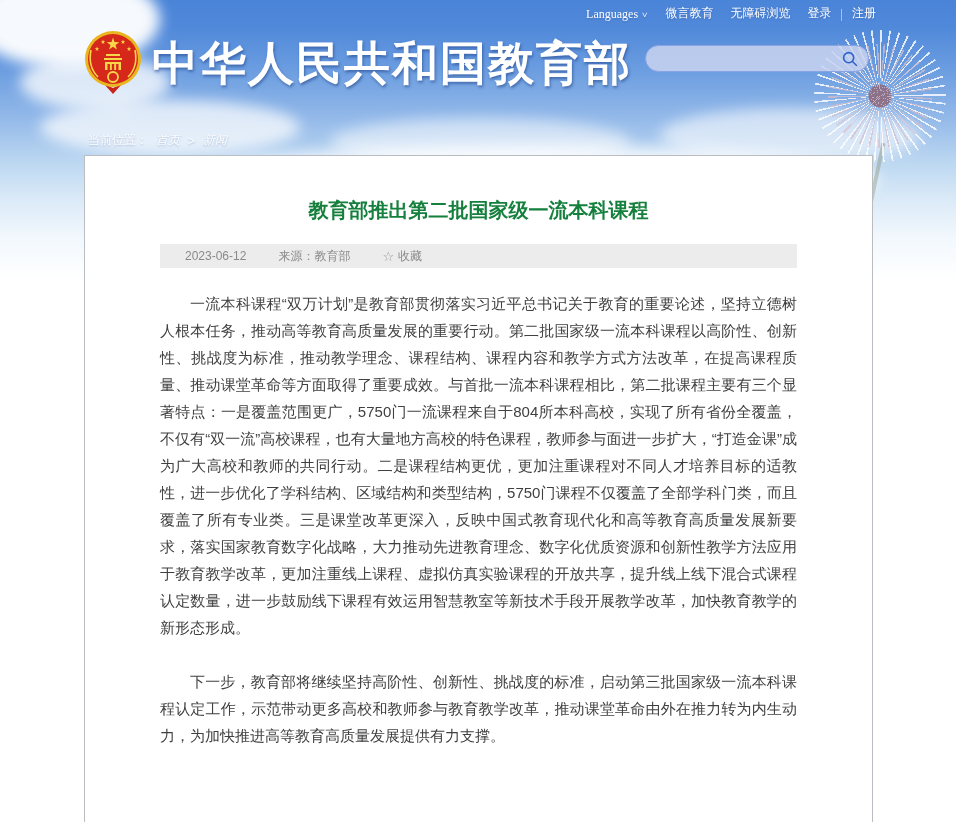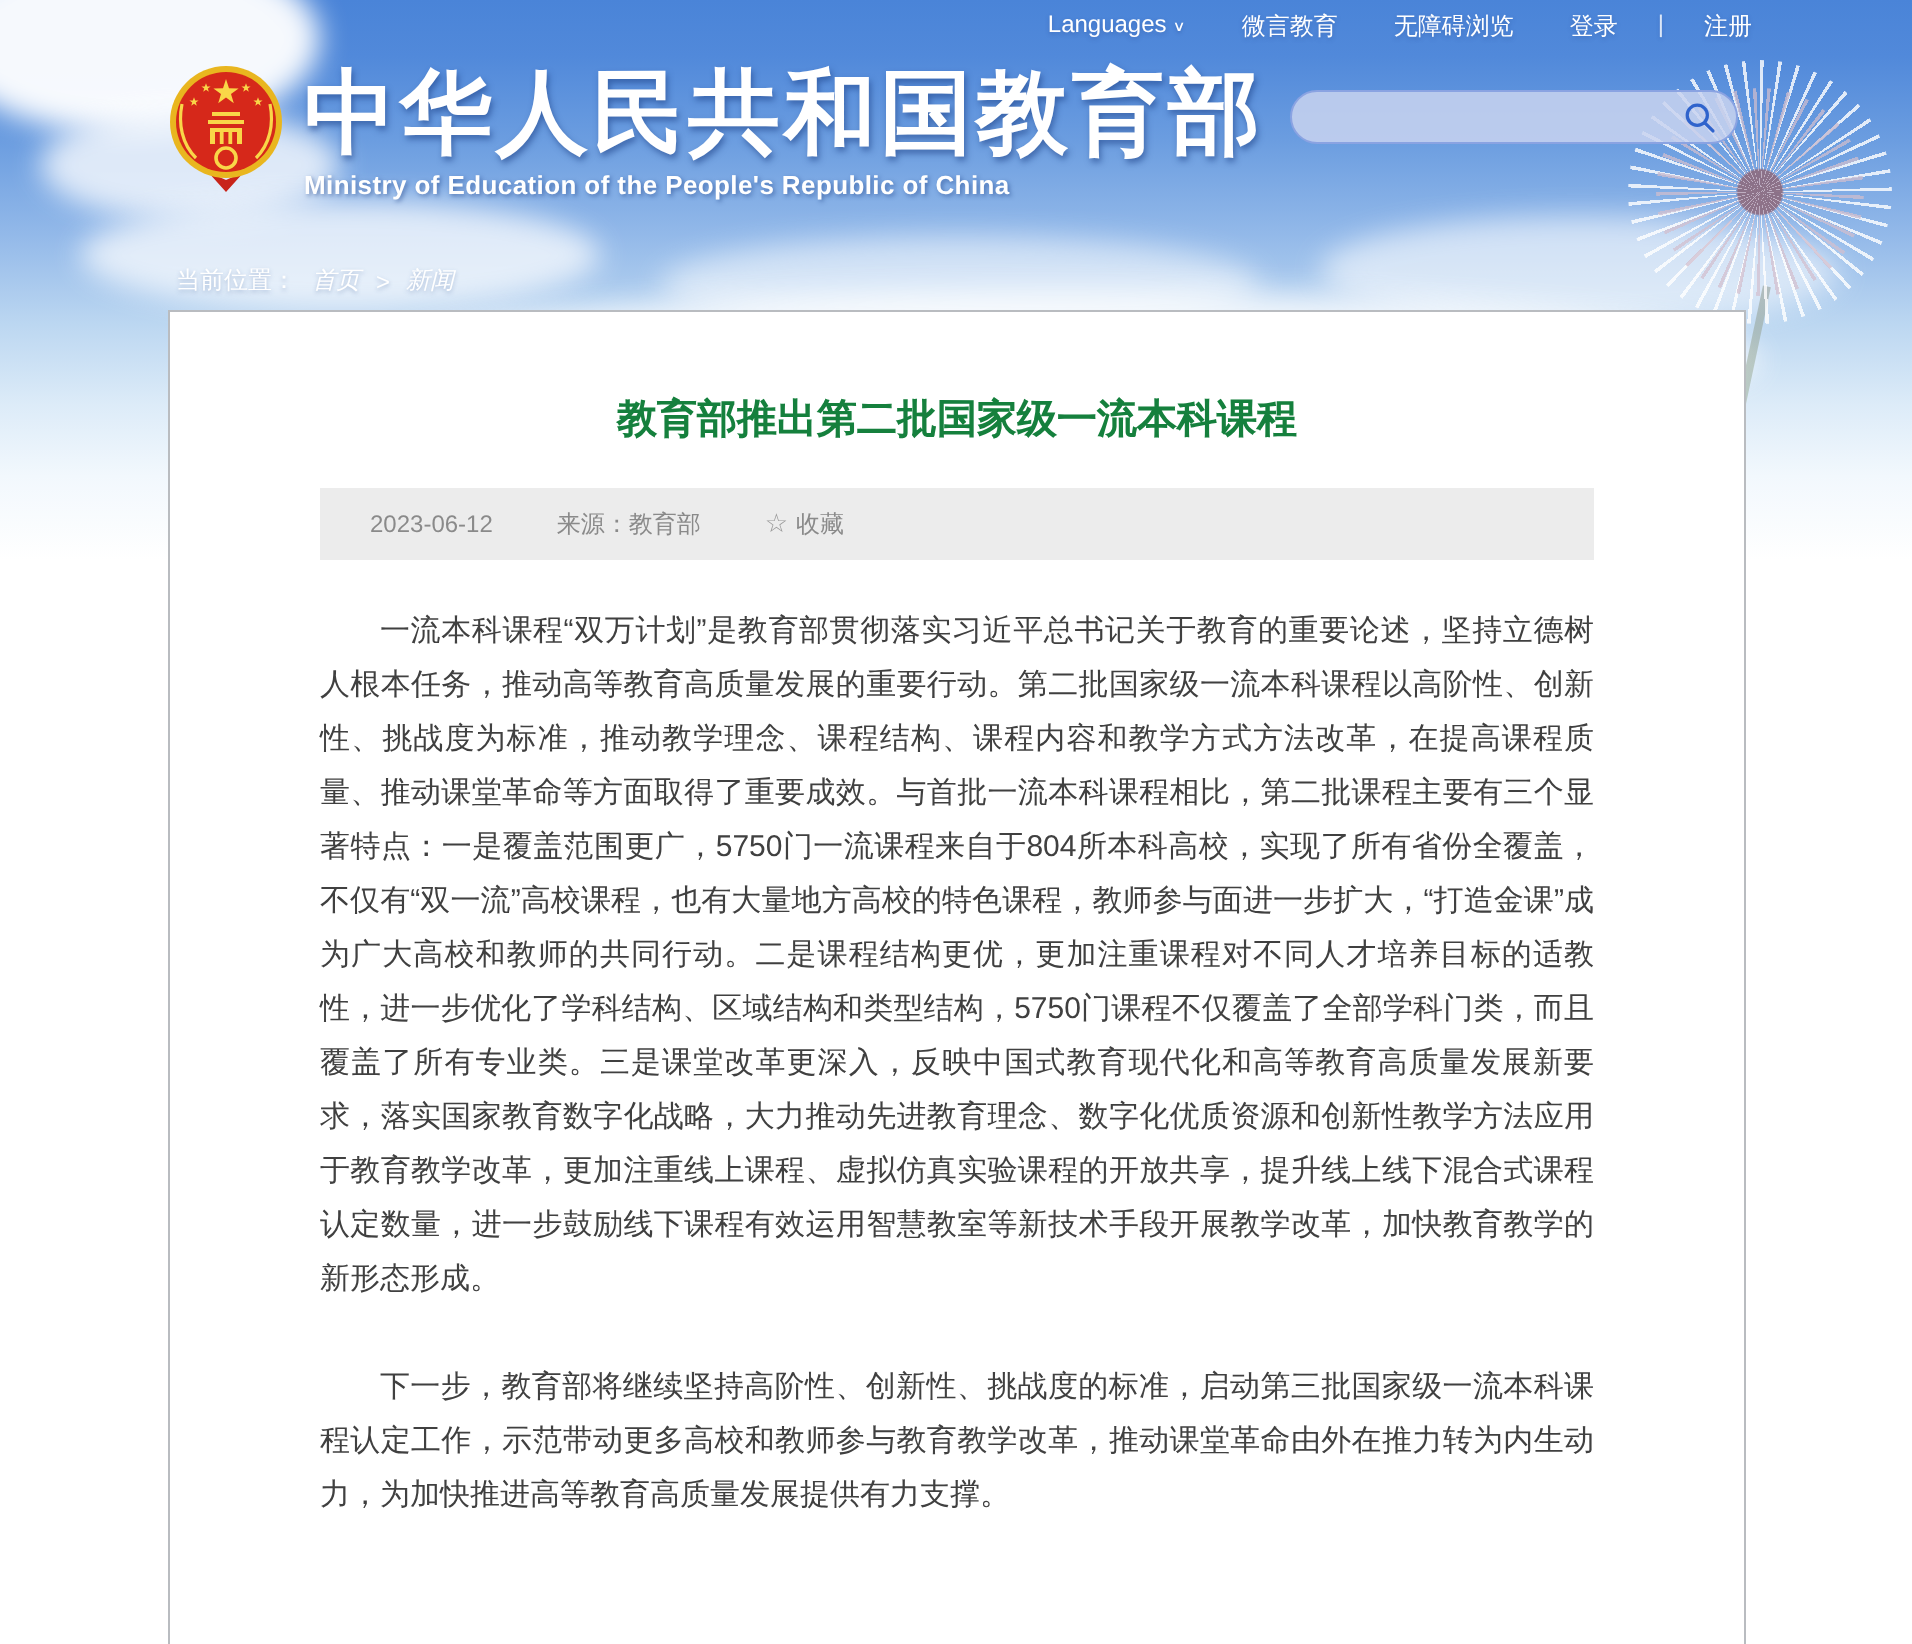--- a/index.html
+++ b/index.html
@@ -38,22 +38,22 @@
     content:""; position:absolute; left:14px; top:14px; width:104px; height:104px; border-radius:50%;
     background:repeating-conic-gradient(from 4deg, rgba(210,190,205,.8) 0deg 2deg, rgba(210,190,205,0) 2deg 11deg);
   }
   .dandelion-stem {
     position:absolute; left:66px; top:120px; width:4px; height:110px;
     background:linear-gradient(#8f9a90,#aec7a6); opacity:.55; transform:rotate(12deg);
   }
 
   
   .topbar {
-    position:absolute; top:5px; right:80px; display:flex; align-items:flex-start; gap:28px;
-    color:#ffffff; font-size:12px; text-shadow:0 1px 2px rgba(40,70,140,.35); z-index:5;
+    position:absolute; top:5px; right:80px; display:flex; align-items:flex-end; gap:17px;
+    color:#ffffff; font-size:12px; text-shadow:0 1px 2px rgba(40,70,140,.35); z-index:5;font-family:Liberation Serif, serif;
   }
   .topbar a { color:#ffffff; text-decoration:none; cursor:pointer; }
   .topbar .caret { font-size:9px; margin-left:3px; display:inline-block; transform:scaleY(.8); }
   .topbar .divider { opacity:.8; margin:0 -8px; }
 
   
   .brand { position:absolute; left:84px; top:30px; display:flex; align-items:center; z-index:4; }
   .brand .emblem { width:58px; height:66px; flex:0 0 auto; }
   .brand .titles { margin-left:10px; color:#ffffff; }
   .brand .cn {
@@ -90,21 +90,21 @@
   .card {
     position:absolute; left:84px; top:155px; width:789px; height:700px;
     background:#ffffff; border:1px solid #b9bcc0; z-index:3;
     padding:0 75px;
   }
   .article-title {
     margin-top:40px; text-align:center;
     font-size:20px; font-weight:bold; color:#15803d; line-height:28px;
   }
   .meta-bar {
-    margin-top:20px; height:36px; background:#ececec;
+    margin-top:20px; height:24px; background:#ececec;
     display:flex; align-items:center; font-size:12px; color:#8a8a8a;
     padding-left:25px;
   }
   .meta-bar .meta-date { }
   .meta-bar .meta-source { margin-left:32px; }
   .meta-bar .favorite { margin-left:32px; display:flex; align-items:center; gap:4px; cursor:pointer; color:#8a8a8a; }
   .meta-bar .star { font-size:13px; color:#9a9a9a; }
 
   .article-body { margin-top:22px; }
   .article-body p {
@@ -152,21 +152,20 @@
     <rect x="21" y="32" width="16" height="8" fill="#f9d648"></rect>
     <rect x="23.5" y="34" width="2.4" height="6" fill="#d6281a"></rect>
     <rect x="27.8" y="34" width="2.4" height="6" fill="#d6281a"></rect>
     <rect x="32.1" y="34" width="2.4" height="6" fill="#d6281a"></rect>
     <path d="M7,20 C5,30 7,40 14,47" stroke="#f9d648" stroke-width="1.6" fill="none"></path>
     <path d="M51,20 C53,30 51,40 44,47" stroke="#f9d648" stroke-width="1.6" fill="none"></path>
     <circle cx="29" cy="47" r="5" fill="none" stroke="#f9d648" stroke-width="1.8"></circle>
   </svg>
   <div class="titles">
     <div class="cn">中华人民共和国教育部</div>
-    <div class="en">Ministry of Education of the People's Republic of China</div>
   </div>
 </div>
 
 <div class="search">
   <input type="text" value="" placeholder="" style="">
   <button class="search-btn" title="">
     <svg width="18" height="18" viewBox="0 0 20 20" aria-hidden="true">
       <circle cx="8.5" cy="8.5" r="5.6" fill="none" stroke="#2f63cc" stroke-width="1.8"></circle>
       <line x1="12.8" y1="12.8" x2="17.2" y2="17.2" stroke="#2f63cc" stroke-width="1.8" stroke-linecap="round"></line>
     </svg>

